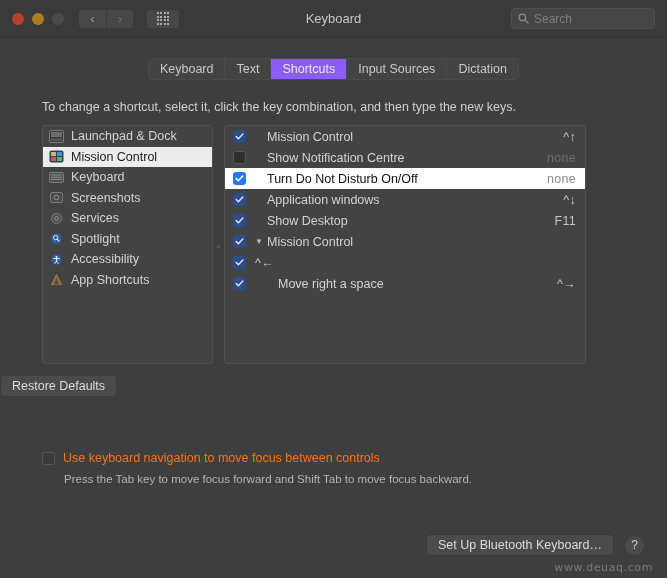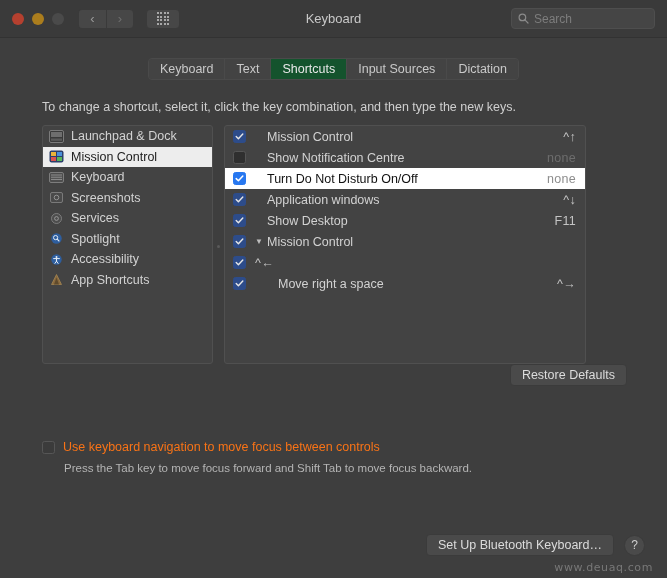--- a/index.html
+++ b/index.html
@@ -144,21 +144,21 @@
     color: #c9c9c9;
     padding: 0 11px;
     display: flex;
     align-items: center;
     border-right: 1px solid #4a4a4a;
     background: #434343;
     white-space: nowrap;
   }
   .tab:last-child { border-right: none; }
   .tab.active {
-    background: #14532d;
+    background: #8b5cf6;
     color: #e8e8e8;
   }
 
   
   .instruction {
     margin: 20px 9px 0 42px;
     font-size: 12.5px;
     color: #cfcfcf;
   }
 
@@ -272,22 +272,23 @@
     white-space: nowrap;
     letter-spacing: 0.3px;
   }
   .sc-key.none { color: #9a9a9a; }
   .sc-row.selected .sc-key { color: #8d8d8d; }
   .sc-key.dim { color: #6d6d6d; }
 
   
   .restore-wrap {
     display: flex;
-    justify-content: flex-end;
+    justify-content: flex-start;
     width: 627px;
+    margin-top: 11px;
   }
   .btn {
     background: #4a4a4a;
     border: 1px solid #3b3b3b;
     border-radius: 4px;
     font-size: 12.5px;
     color: #dcdcdc;
     padding: 3px 11px;
     height: 22px;
     display: inline-flex;

